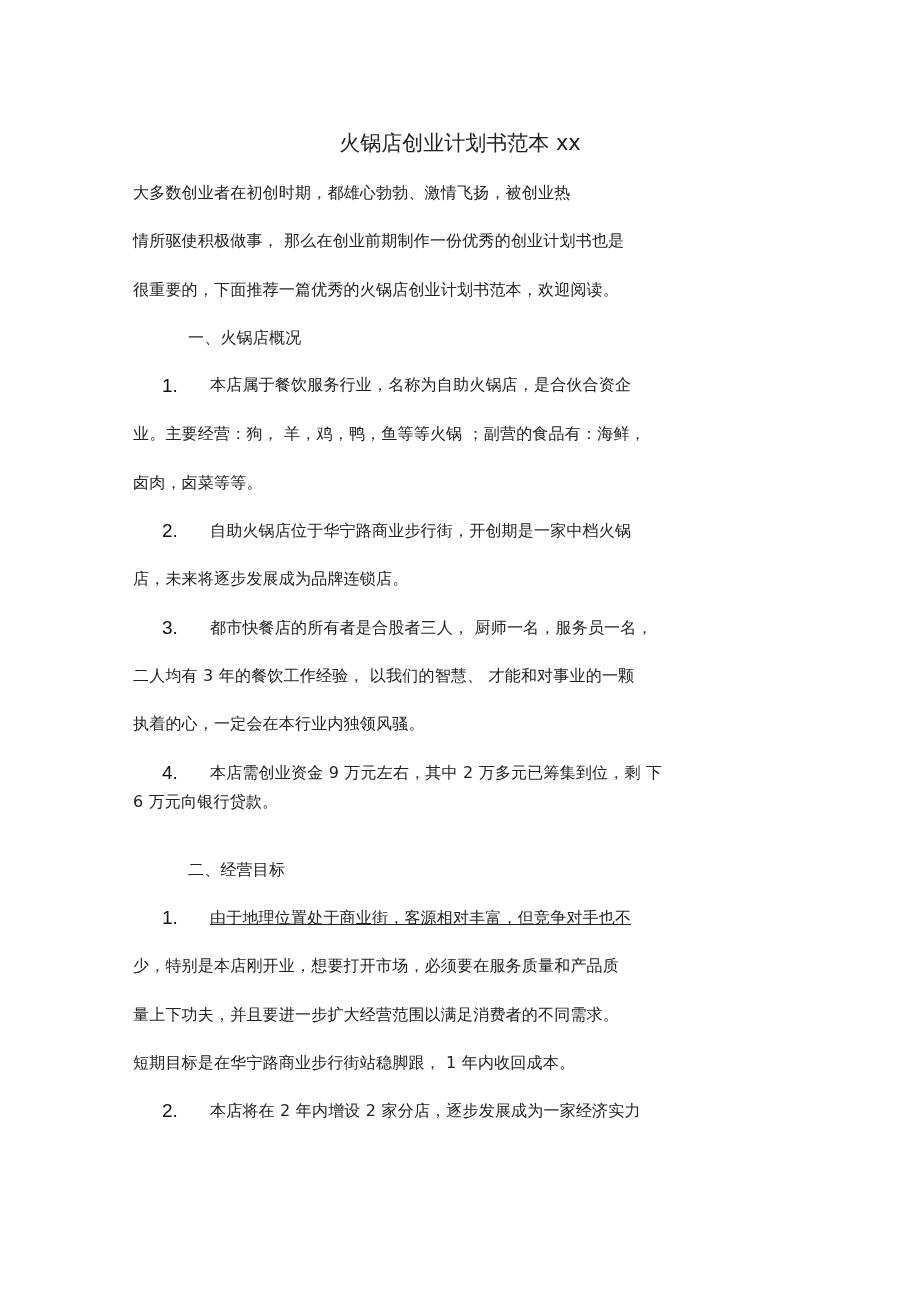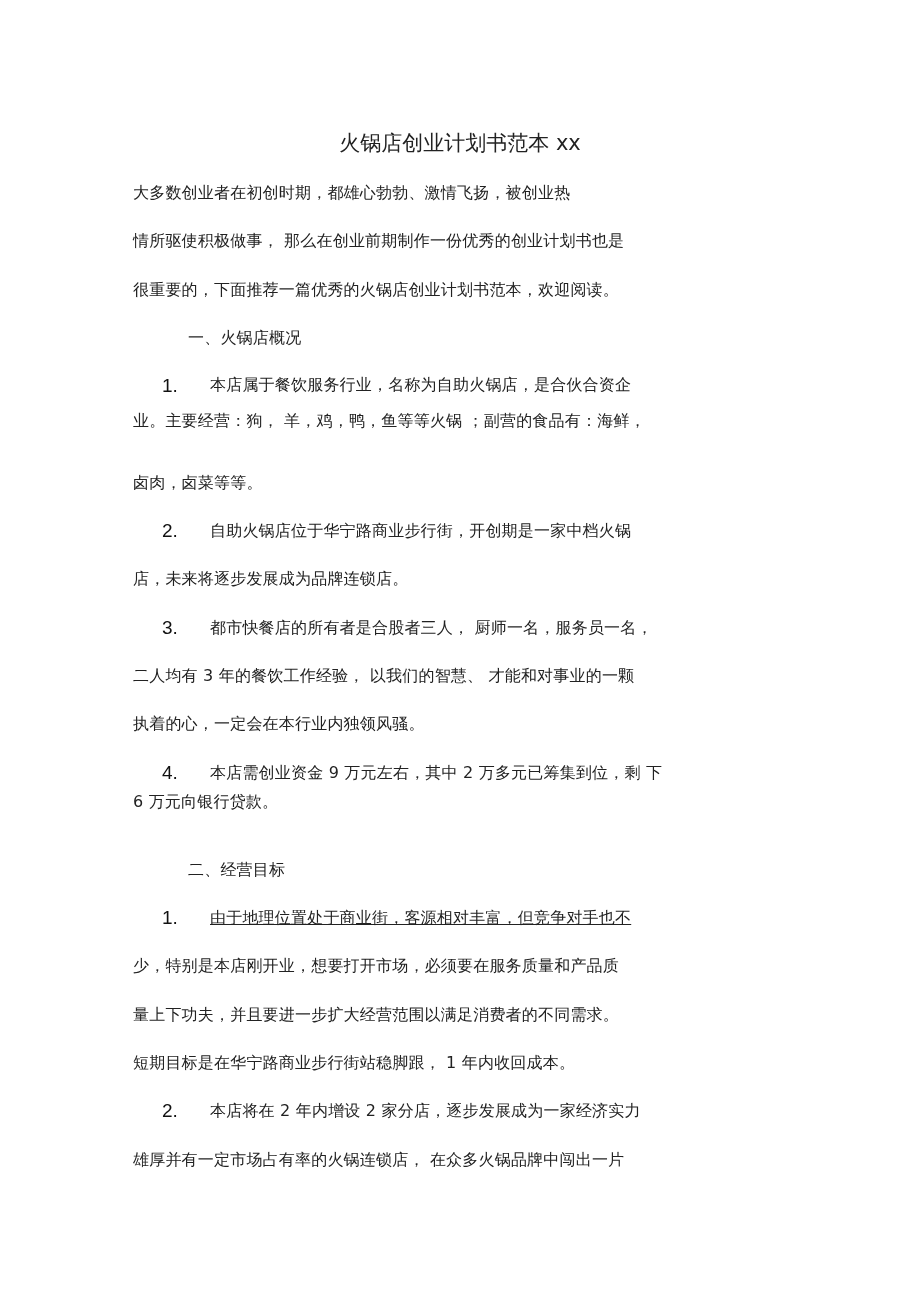--- a/index.html
+++ b/index.html
@@ -55,21 +55,21 @@
   <div class="title">火锅店创业计划书范本 xx</div>
 
   <div class="line" style="left:133px; top:181px;">大多数创业者在初创时期，都雄心勃勃、激情飞扬，被创业热</div>
   <div class="line" style="left:133px; top:229px;">情所驱使积极做事，  那么在创业前期制作一份优秀的创业计划书也是</div>
   <div class="line" style="left:133px; top:278px;">很重要的，下面推荐一篇优秀的火锅店创业计划书范本，欢迎阅读。</div>
 
   <div class="line" style="left:188px; top:326px;">一、火锅店概况</div>
 
   <div class="num" style="left:162px; top:374px;">1.</div>
   <div class="line" style="left:210px; top:374px;font-family:Liberation Mono, monospace;">本店属于餐饮服务行业，名称为自助火锅店，是合伙合资企</div>
-  <div class="line" style="left:133px; top:409px;text-align:right;">业。主要经营：狗，  羊，鸡，鸭，鱼等等火锅 ；副营的食品有：海鲜，</div>
+  <div class="line" style="left:133px; top:422px;text-align:right;">业。主要经营：狗，  羊，鸡，鸭，鱼等等火锅 ；副营的食品有：海鲜，</div>
   <div class="line" style="left:133px; top:471px;">卤肉，卤菜等等。</div>
 
   <div class="num" style="left:162px; top:519px;">2.</div>
   <div class="line" style="left:210px; top:519px;">自助火锅店位于华宁路商业步行街，开创期是一家中档火锅</div>
   <div class="line" style="left:133px; top:567px;">店，未来将逐步发展成为品牌连锁店。</div>
 
   <div class="num" style="left:162px; top:616px;">3.</div>
   <div class="line" style="left:210px; top:616px;">都市快餐店的所有者是合股者三人，  厨师一名，服务员一名，</div>
   <div class="line" style="left:133px; top:664px;">二人均有  3 年的餐饮工作经验，  以我们的智慧、  才能和对事业的一颗</div>
   <div class="line" style="left:133px; top:712px;">执着的心，一定会在本行业内独领风骚。</div>
@@ -81,15 +81,14 @@
   <div class="line" style="left:188px; top:858px;">二、经营目标</div>
 
   <div class="num" style="left:162px; top:906px;">1.</div>
   <div class="line" style="left:210px; top:906px;text-decoration:underline;">由于地理位置处于商业街，客源相对丰富，但竞争对手也不</div>
   <div class="line" style="left:133px; top:954px;">少，特别是本店刚开业，想要打开市场，必须要在服务质量和产品质</div>
   <div class="line" style="left:133px; top:1003px;">量上下功夫，并且要进一步扩大经营范围以满足消费者的不同需求。</div>
   <div class="line" style="left:133px; top:1051px;">短期目标是在华宁路商业步行街站稳脚跟，  1 年内收回成本。</div>
 
   <div class="num" style="left:162px; top:1099px;">2.</div>
   <div class="line" style="left:210px; top:1099px;">本店将在  2 年内增设  2 家分店，逐步发展成为一家经济实力</div>
-  <div class="line" style="left:133px; top:1148px;">雄厚并有一定市场占有率的火锅连锁店，  在众多火锅品牌中闯出一片</div>
 
 </div>
 
 </body></html>

